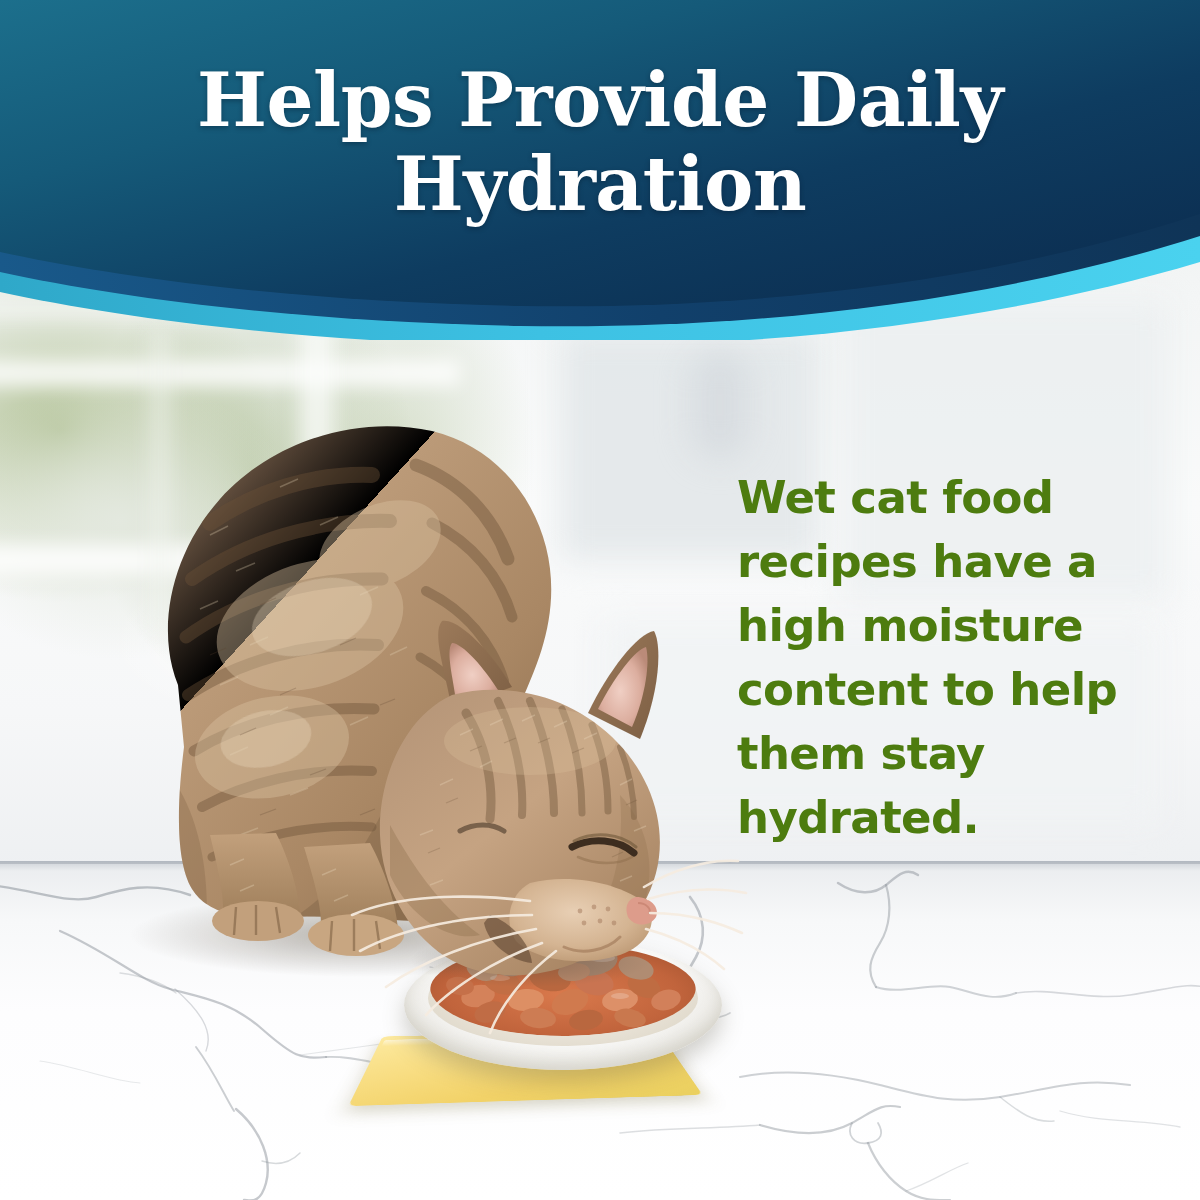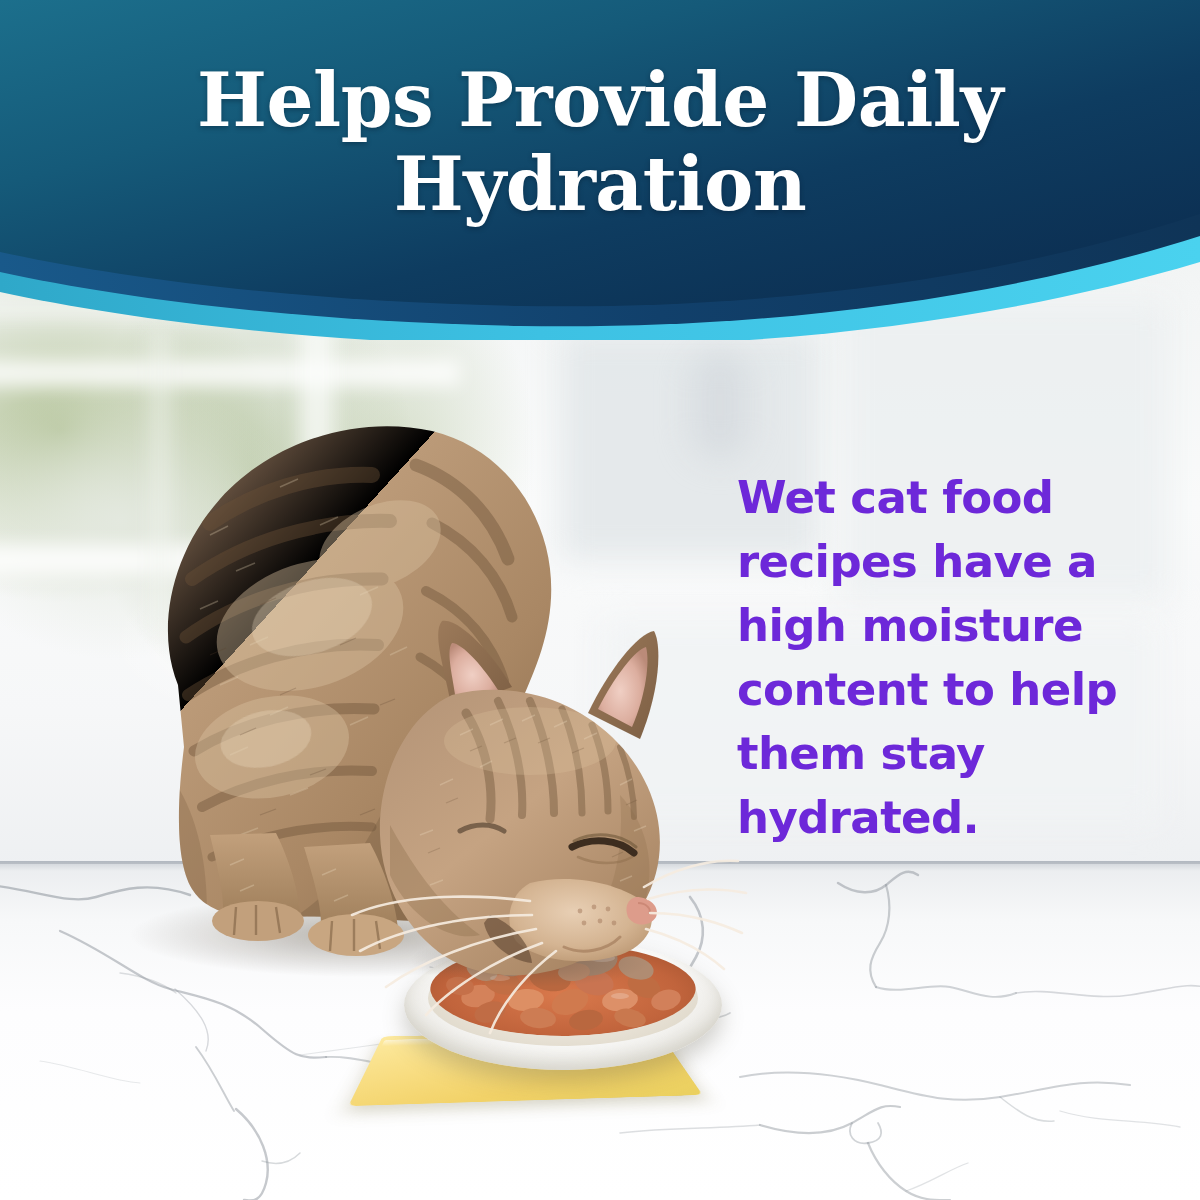--- a/index.html
+++ b/index.html
@@ -107,21 +107,21 @@
   }
 
   
   .copy{
     position:absolute;left:737px;top:466px;width:400px;
     font-family:"DejaVu Sans", sans-serif;
     font-weight:700;
     font-size:45px;
     line-height:64px;
     letter-spacing:-0.6px;
-    color:#6d28d9;
+    color:#4d7c0f;
   }
 </style>
 </head>
 <body>
 
 <div id="stage">
 
   <div class="scene">
 
     <div class="wall"></div>

